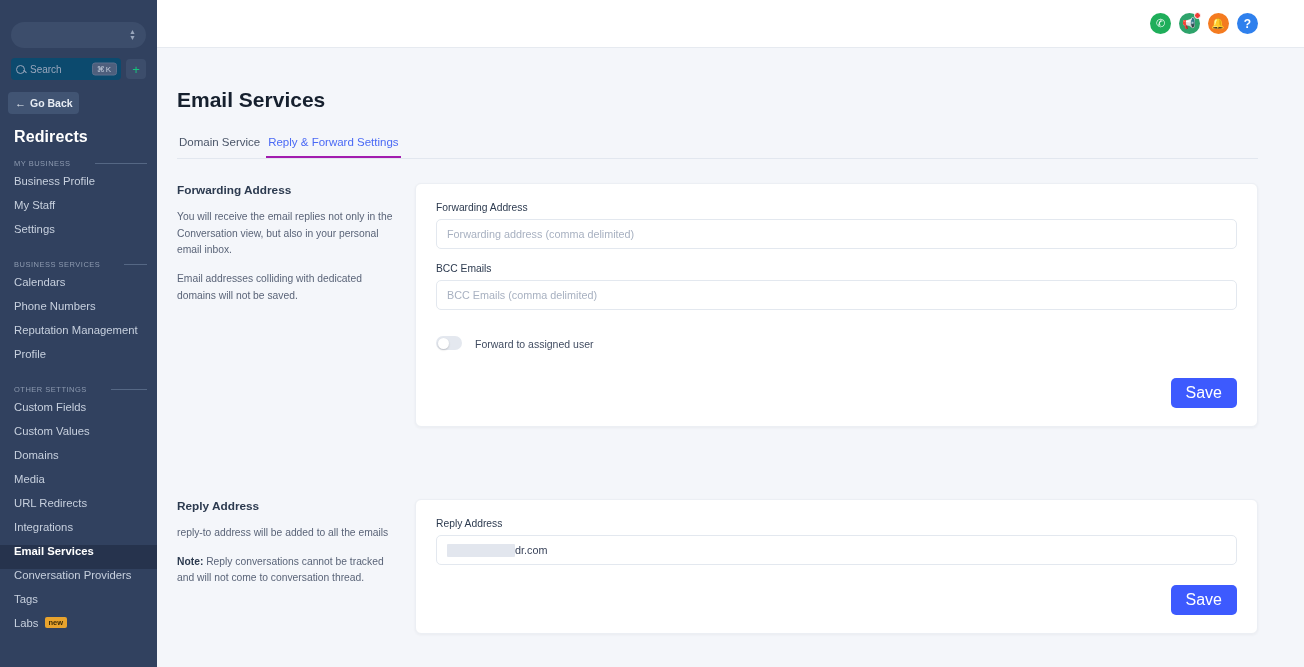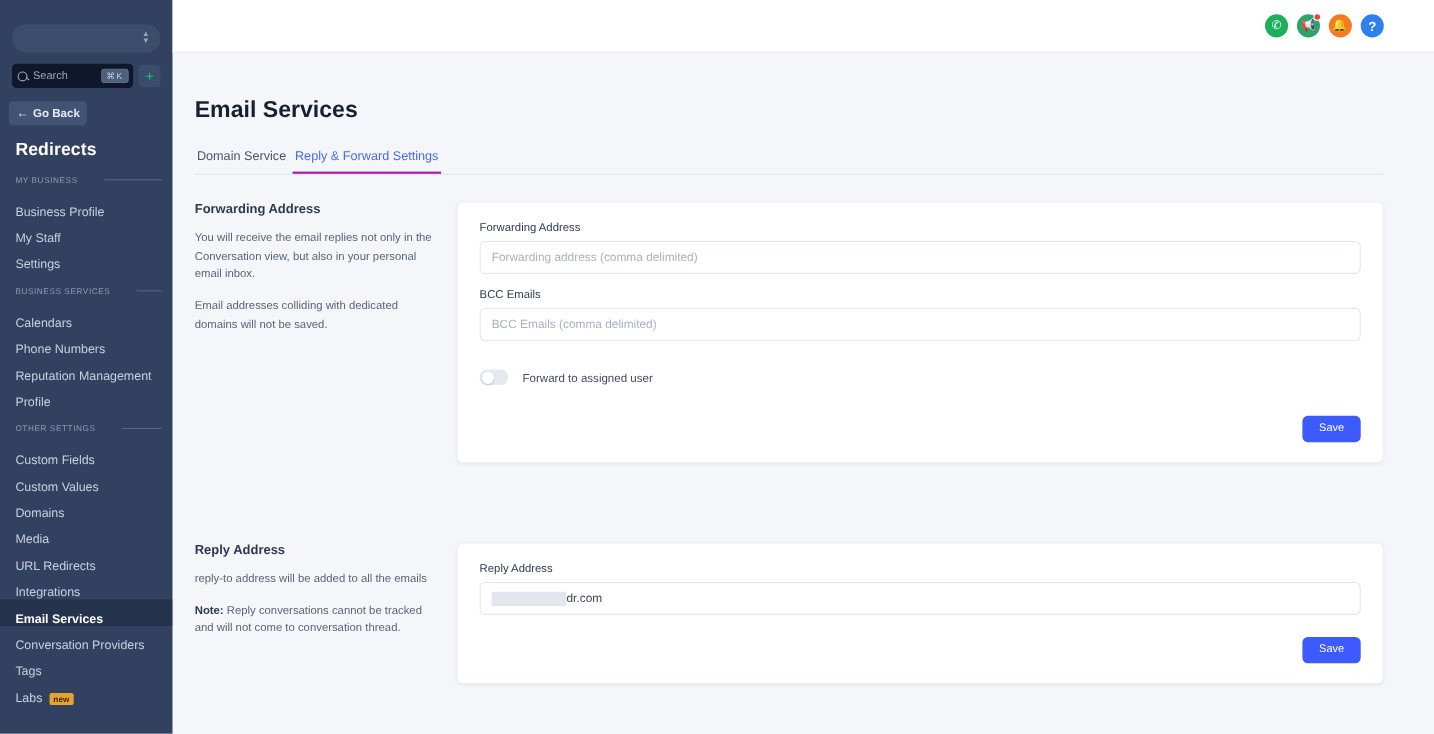--- a/index.html
+++ b/index.html
@@ -38,21 +38,21 @@
     display: flex; flex-direction: column; align-items: center;
     line-height: 6px;
     color: #9aa7bd; font-size: 7px;
   }
   .search-row {
     margin: 10px 11px 0 11px;
     display: flex; align-items: center; gap: 5px;
   }
   .search-box {
     flex: 1; height: 22px;
-    background: #0f172a;
+    background: #0c4a6e;
     border-radius: 4px;
     display: flex; align-items: center;
     padding: 0 5px;
     position: relative;
     text-align: center;
   }
   .search-box .mag {
     width: 9px; height: 9px;
     border: 1.2px solid #9aa7bd;
     border-radius: 50%;
@@ -104,21 +104,21 @@
   }
   .section-head .txt {
     color: #8d9ab0; font-size: 7.5px;
     letter-spacing: 0.5px; white-space: nowrap;
   }
   .section-head .rule {
     flex: 1; height: 1px; background: #556784;
   }
   .nav-item {
     height: 24px;
-    display: flex; align-items: flex-end;
+    display: flex; align-items: flex-start;
     padding-left: 14px;
     color: #c7d0de; font-size: 11.3px;
     white-space: nowrap;
   }
   .nav-item.active {
     background: #26334d;
     color: #ffffff; font-weight: bold;
   }
   .badge-new {
     background: #e8a32d; color: #3b2a06;
@@ -253,21 +253,21 @@
   }
   .toggle-label { font-size: 10.5px; color: #414c61; }
 
   .save-row {
     display: flex; justify-content: flex-end;
     margin-top: 28px;
   }
   .save-row.tight { margin-top: 20px; }
   .btn-save {
     background: #3d5afe; color: #ffffff;
-    font-size: 10px;
+    font-size: 16px;
     border-radius: 5px;
     padding: 7px 15px;
     border: none;
     line-height: 1;
   }
 </style>
 </head>
 <body>
 
 <div class="app">

